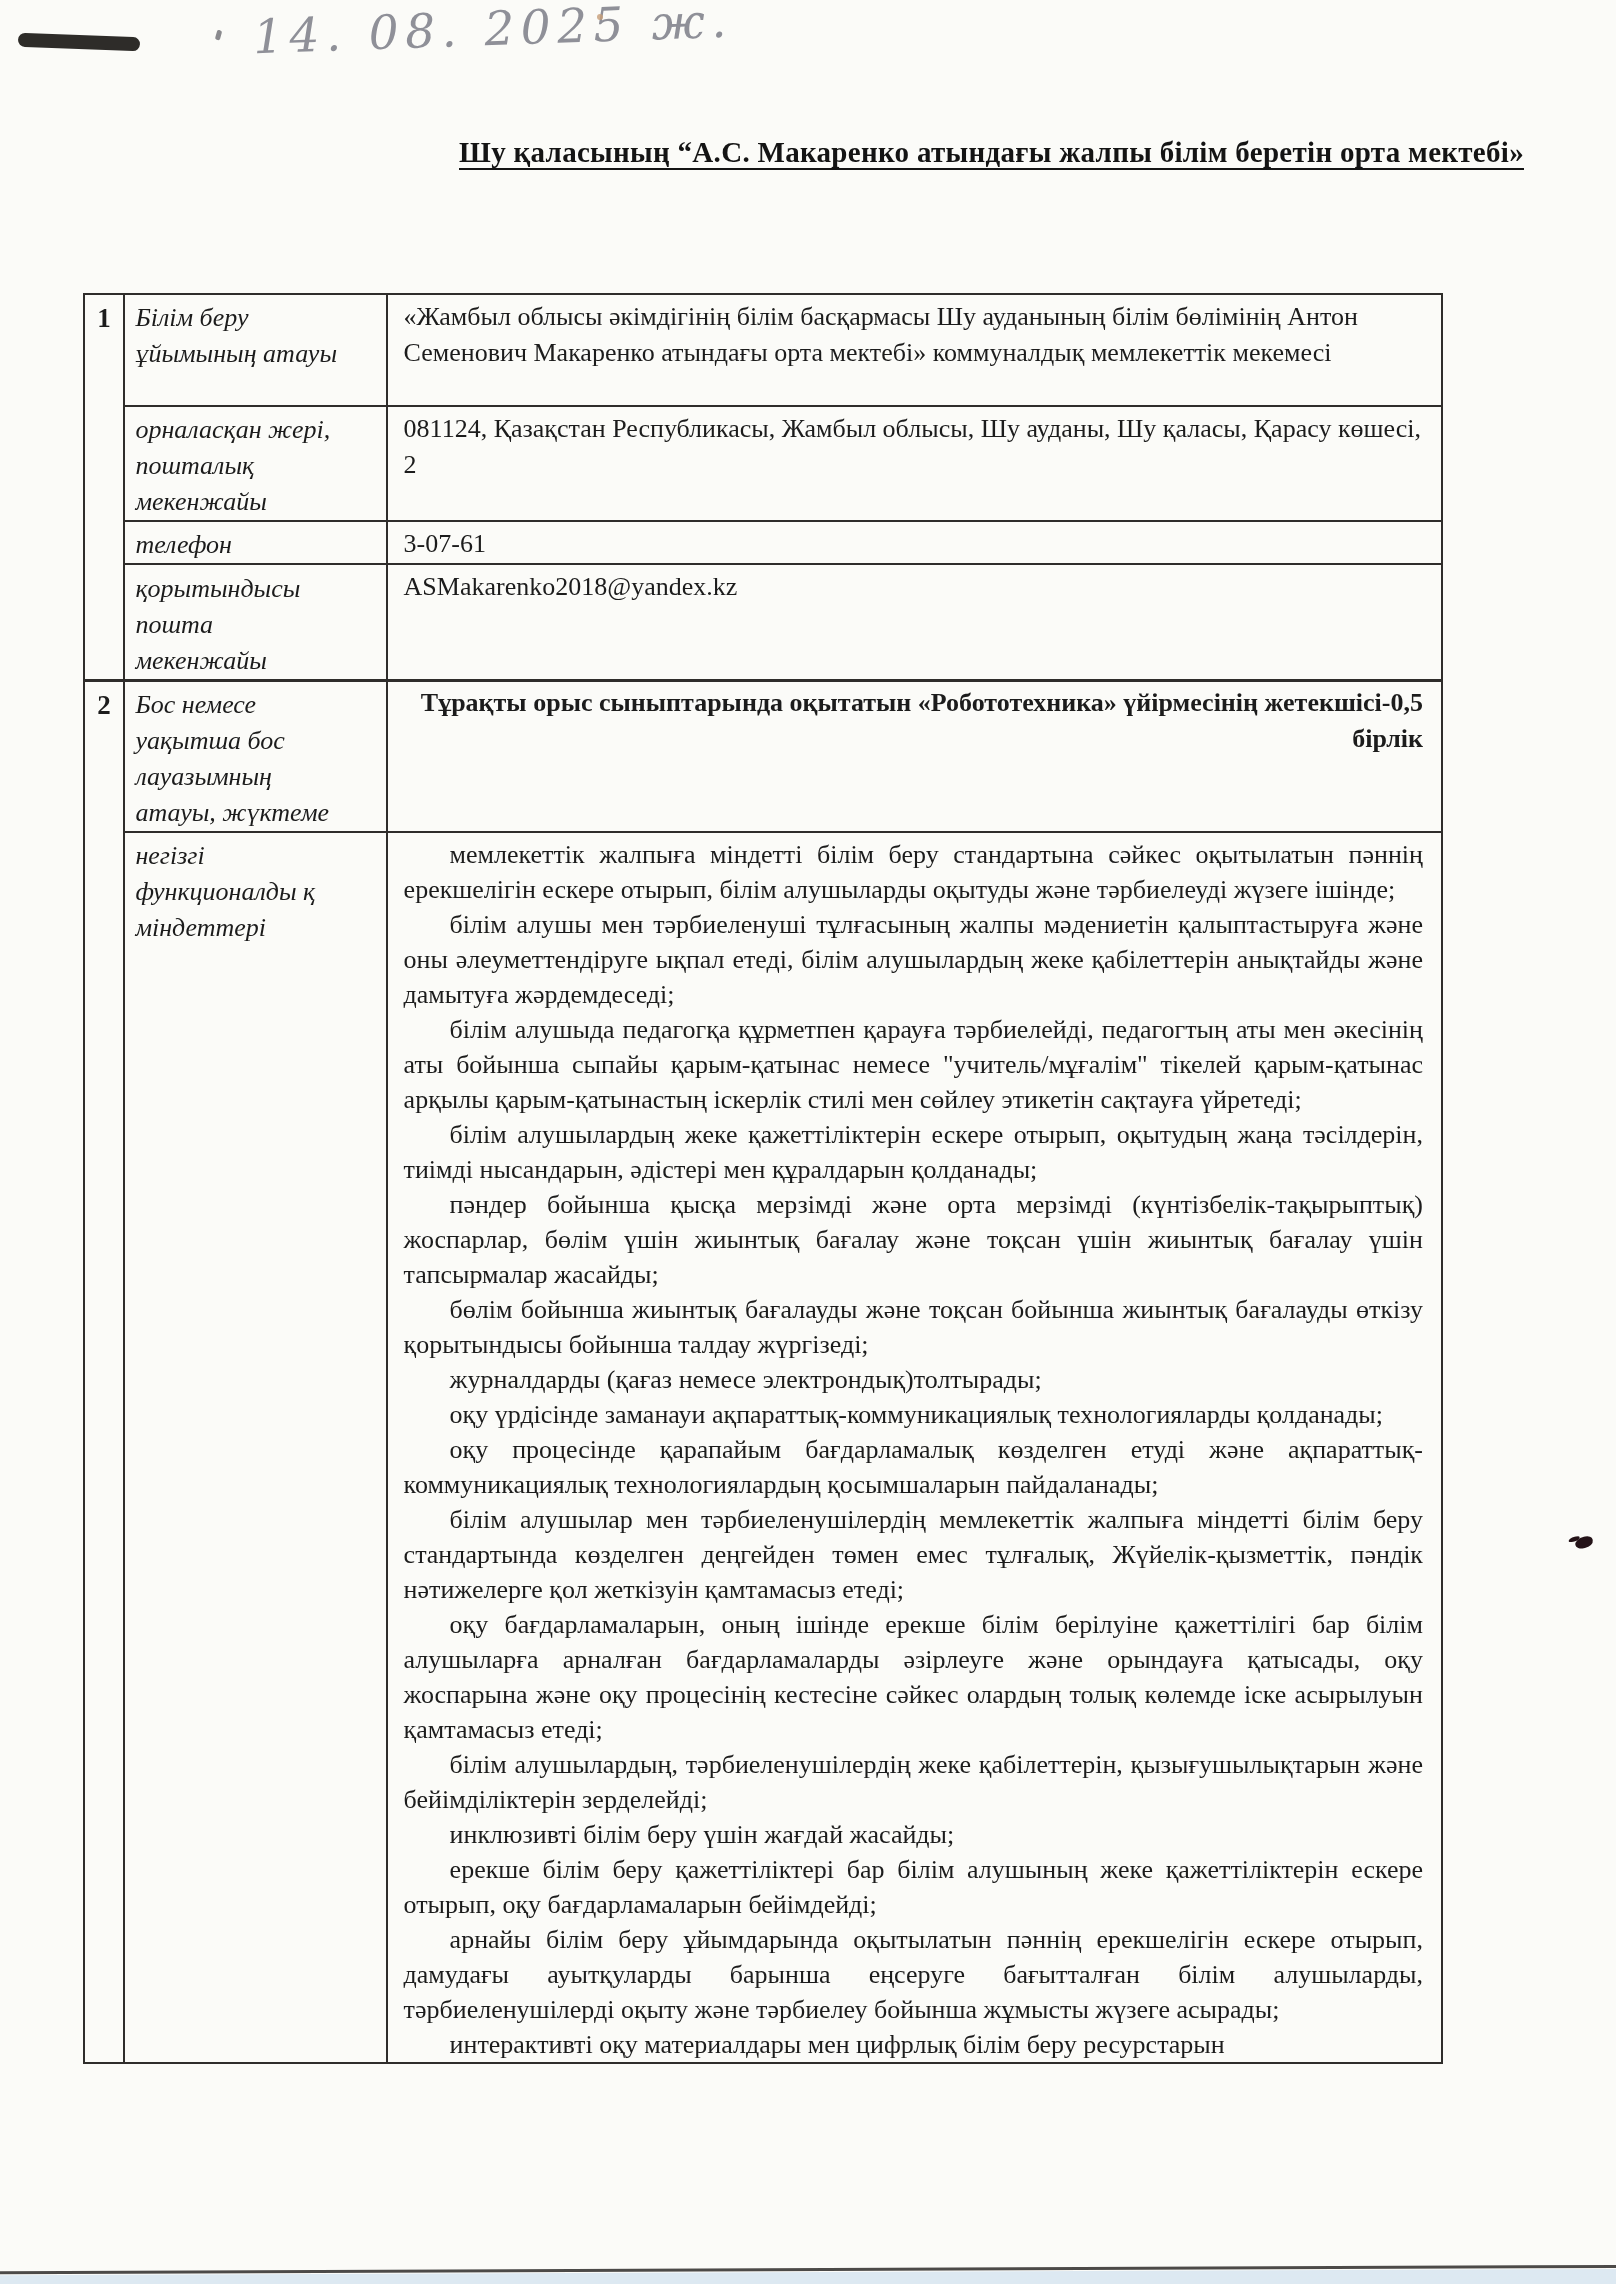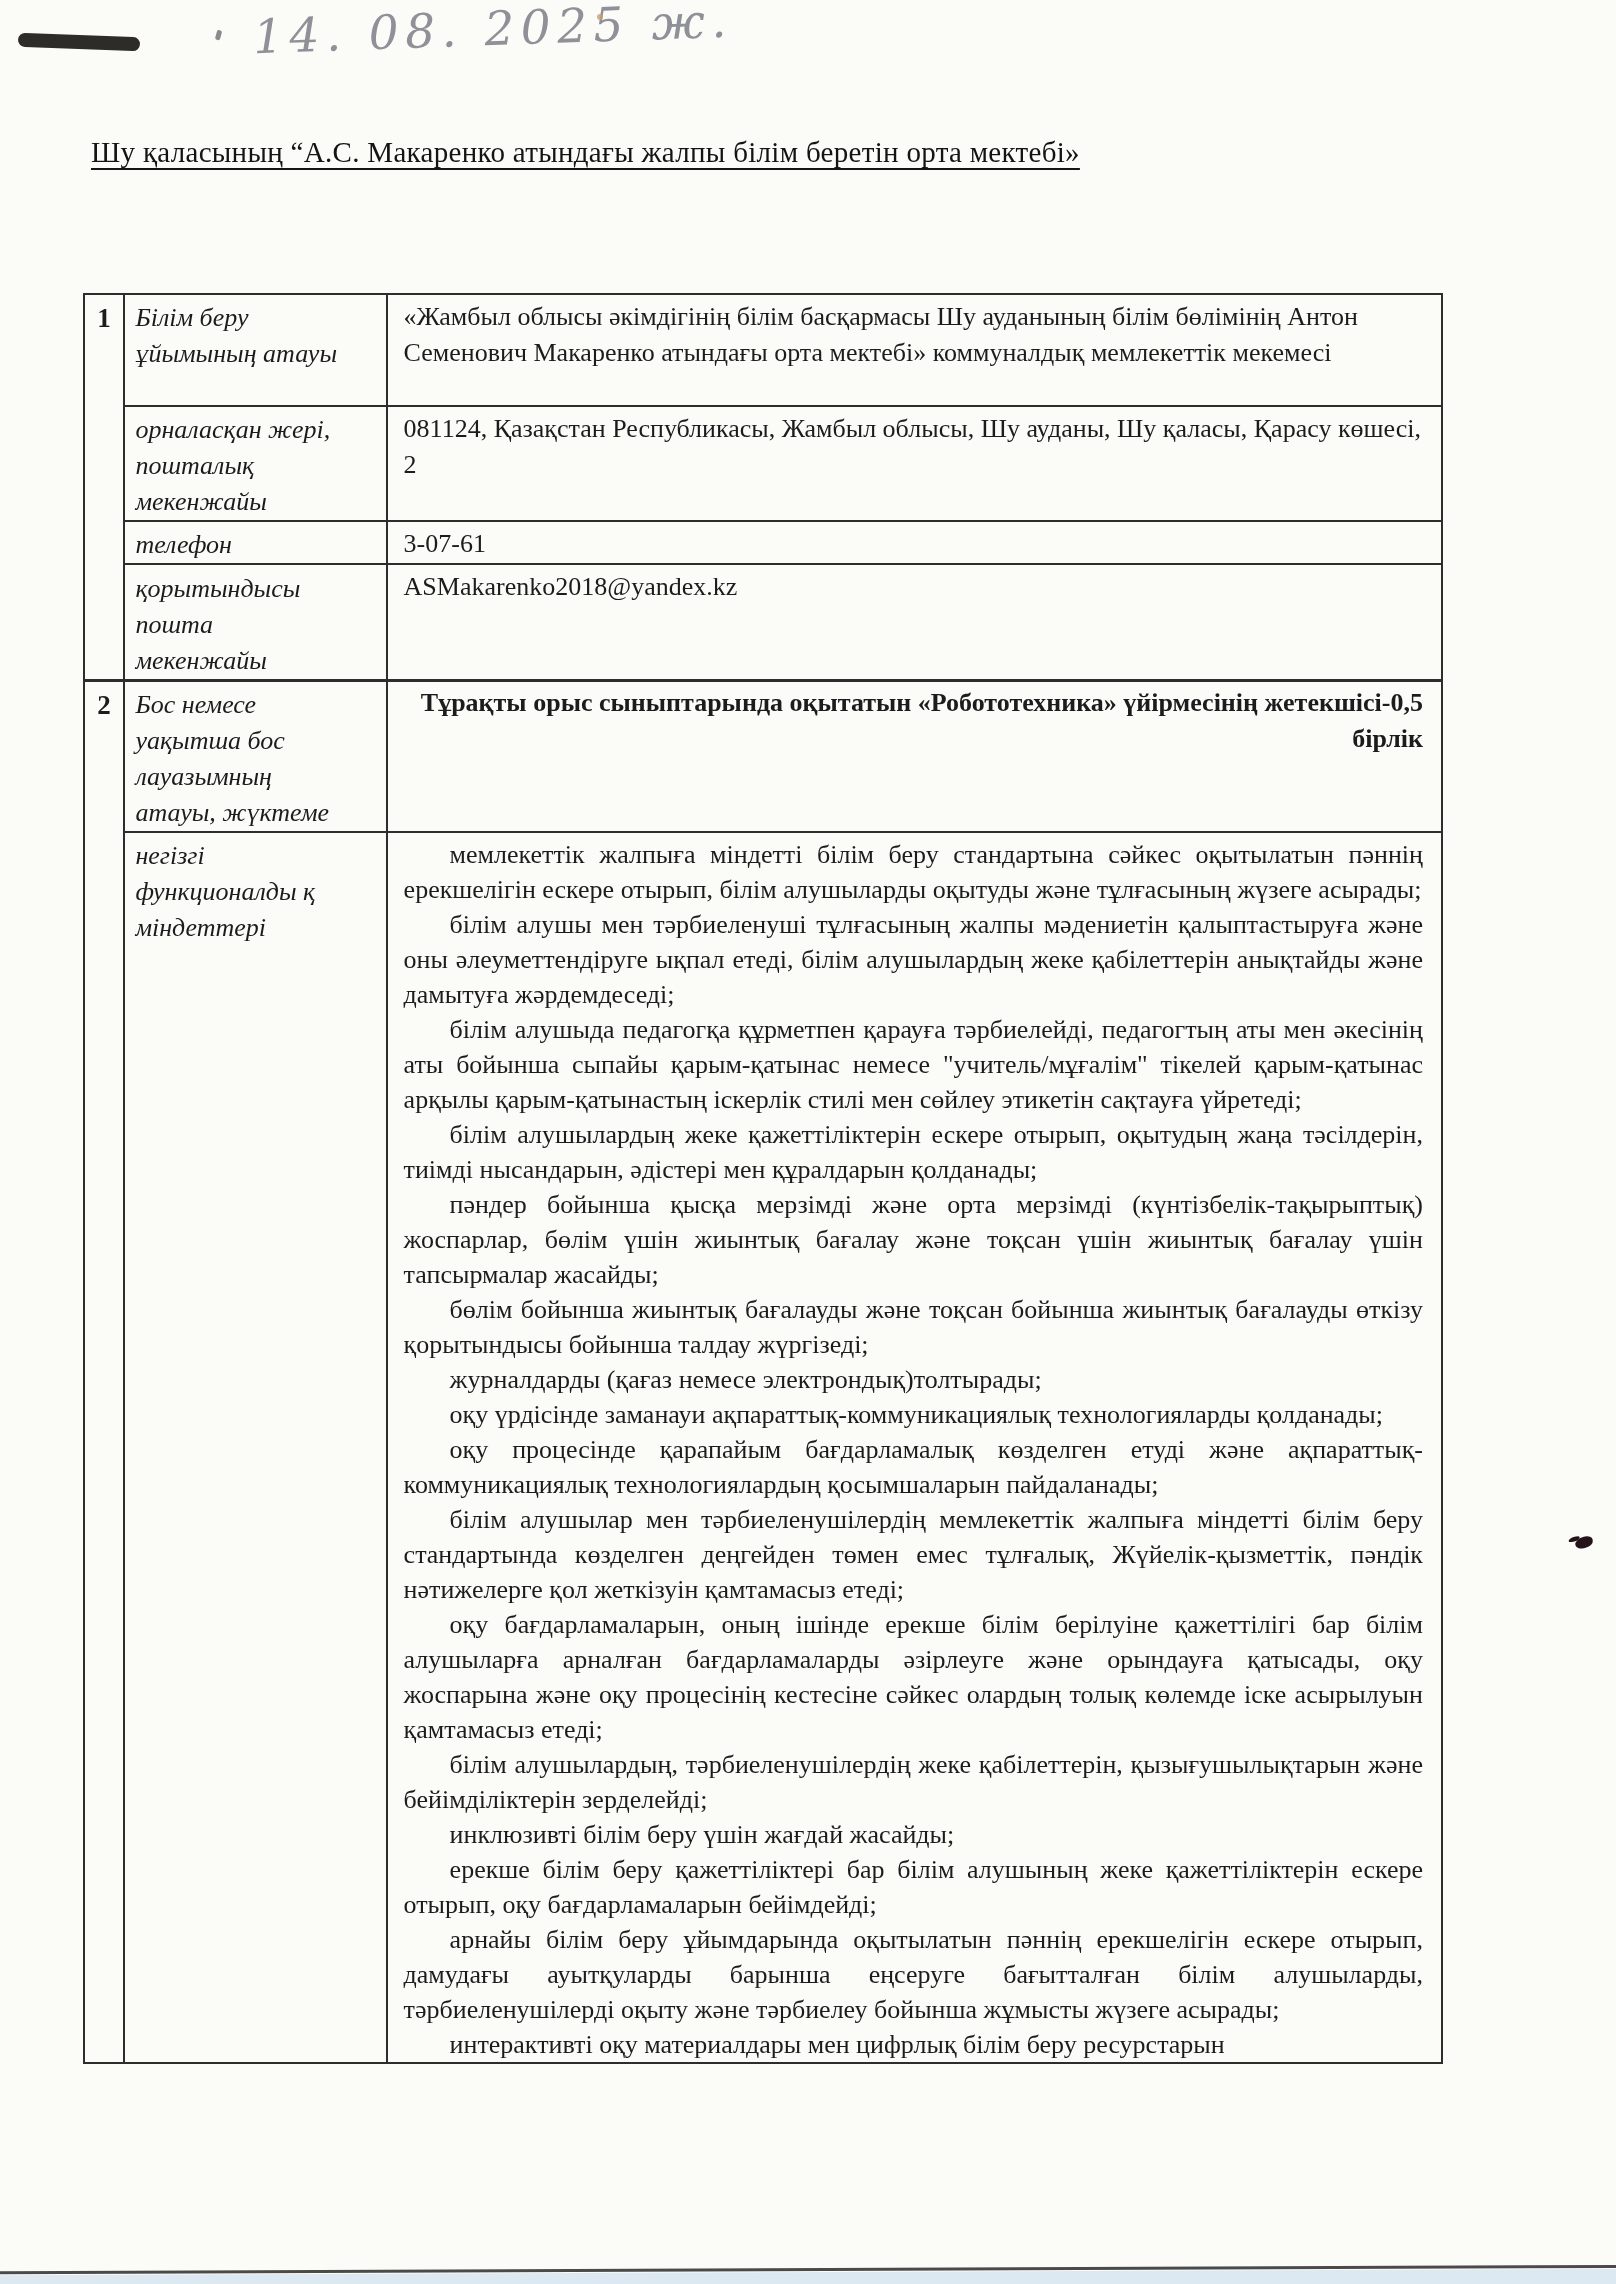--- a/index.html
+++ b/index.html
@@ -37,21 +37,21 @@
     position:absolute;left:-19.5px;top:2268px;width:1668px;height:3.3px;
     background:#4c4a48;transform:rotate(-0.22deg);
   }
   .scanner-band{
     position:absolute;left:-19.5px;top:2272px;width:1668px;height:39px;
     background:#dde9f2;transform:rotate(-0.22deg);
   }
   
   .doc-title{
     position:absolute;left:91px;top:124px;width:1433px;
-    text-align:left;font-weight:normal;font-size:29px;line-height:56px;
+    text-align:right;font-weight:bold;font-size:29px;line-height:56px;
     letter-spacing:0.3px;color:#141414;
   }
   .doc-title div{
     text-decoration:underline;text-decoration-thickness:2px;text-underline-offset:5.9px;
   }
   
   table.main{
     position:absolute;left:83px;top:293px;width:1358px;
     border-collapse:collapse;table-layout:fixed;
     font-size:26px;line-height:36px;
@@ -111,21 +111,21 @@
     <td class="val">ASMakarenko2018@yandex.kz</td>
   </tr>
   <tr class="group-start" style="height:150px">
     <td class="num" rowspan="2">2</td>
     <td class="lab">Бос немесе уақытша бос лауазымның атауы, жүктеме</td>
     <td class="val bold-val">Тұрақты орыс сыныптарында  оқытатын «Робототехника» үйірмесінің жетекшісі-0,5 бірлік</td>
   </tr>
   <tr style="height:1004px">
     <td class="lab">негізгі функционалды қ міндеттері</td>
     <td class="val duties">
-          <p>мемлекеттік жалпыға міндетті білім беру стандартына сәйкес оқытылатын пәннің ерекшелігін ескере отырып, білім алушыларды оқытуды және тұлғасының жүзеге асырады;</p>
+          <p>мемлекеттік жалпыға міндетті білім беру стандартына сәйкес оқытылатын пәннің ерекшелігін ескере отырып, білім алушыларды оқытуды және тәрбиелеуді жүзеге ішінде;</p>
           <p>білім алушы мен тәрбиеленуші тұлғасының жалпы мәдениетін қалыптастыруға және оны әлеуметтендіруге ықпал етеді, білім алушылардың жеке қабілеттерін анықтайды және дамытуға жәрдемдеседі;</p>
           <p>білім алушыда педагогқа құрметпен қарауға тәрбиелейді, педагогтың аты мен әкесінің аты бойынша сыпайы қарым-қатынас немесе "учитель/мұғалім" тікелей қарым-қатынас арқылы қарым-қатынастың іскерлік стилі мен сөйлеу этикетін сақтауға үйретеді;</p>
           <p>білім алушылардың жеке қажеттіліктерін ескере отырып, оқытудың жаңа тәсілдерін, тиімді нысандарын, әдістері мен құралдарын қолданады;</p>
           <p>пәндер бойынша қысқа мерзімді және орта мерзімді (күнтізбелік-тақырыптық) жоспарлар, бөлім үшін жиынтық бағалау және тоқсан үшін жиынтық бағалау үшін тапсырмалар жасайды;</p>
           <p>бөлім бойынша жиынтық бағалауды және тоқсан бойынша жиынтық бағалауды өткізу қорытындысы бойынша талдау жүргізеді;</p>
           <p>журналдарды (қағаз немесе электрондық)толтырады;</p>
           <p>оқу үрдісінде заманауи ақпараттық-коммуникациялық технологияларды қолданады;</p>
           <p>оқу процесінде қарапайым бағдарламалық көзделген етуді және ақпараттық-коммуникациялық технологиялардың қосымшаларын пайдаланады;</p>
           <p>білім алушылар мен тәрбиеленушілердің мемлекеттік жалпыға міндетті білім беру стандартында көзделген деңгейден төмен емес тұлғалық, Жүйелік-қызметтік, пәндік нәтижелерге қол жеткізуін қамтамасыз етеді;</p>
           <p>оқу бағдарламаларын, оның ішінде ерекше білім берілуіне қажеттілігі бар білім алушыларға арналған бағдарламаларды әзірлеуге және орындауға қатысады, оқу жоспарына және оқу процесінің кестесіне сәйкес олардың толық көлемде іске асырылуын қамтамасыз етеді;</p>

